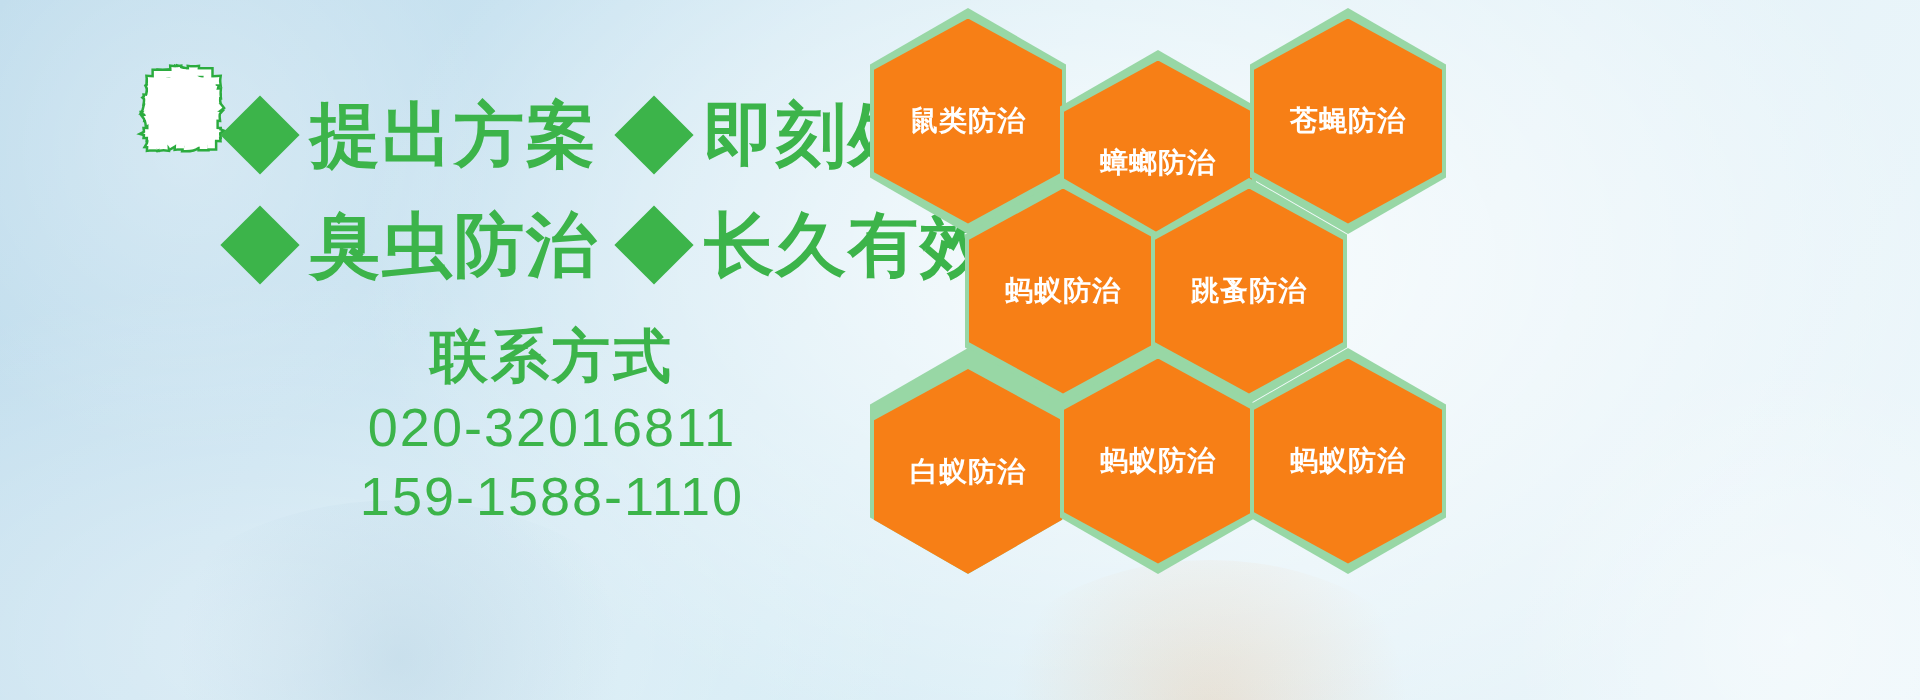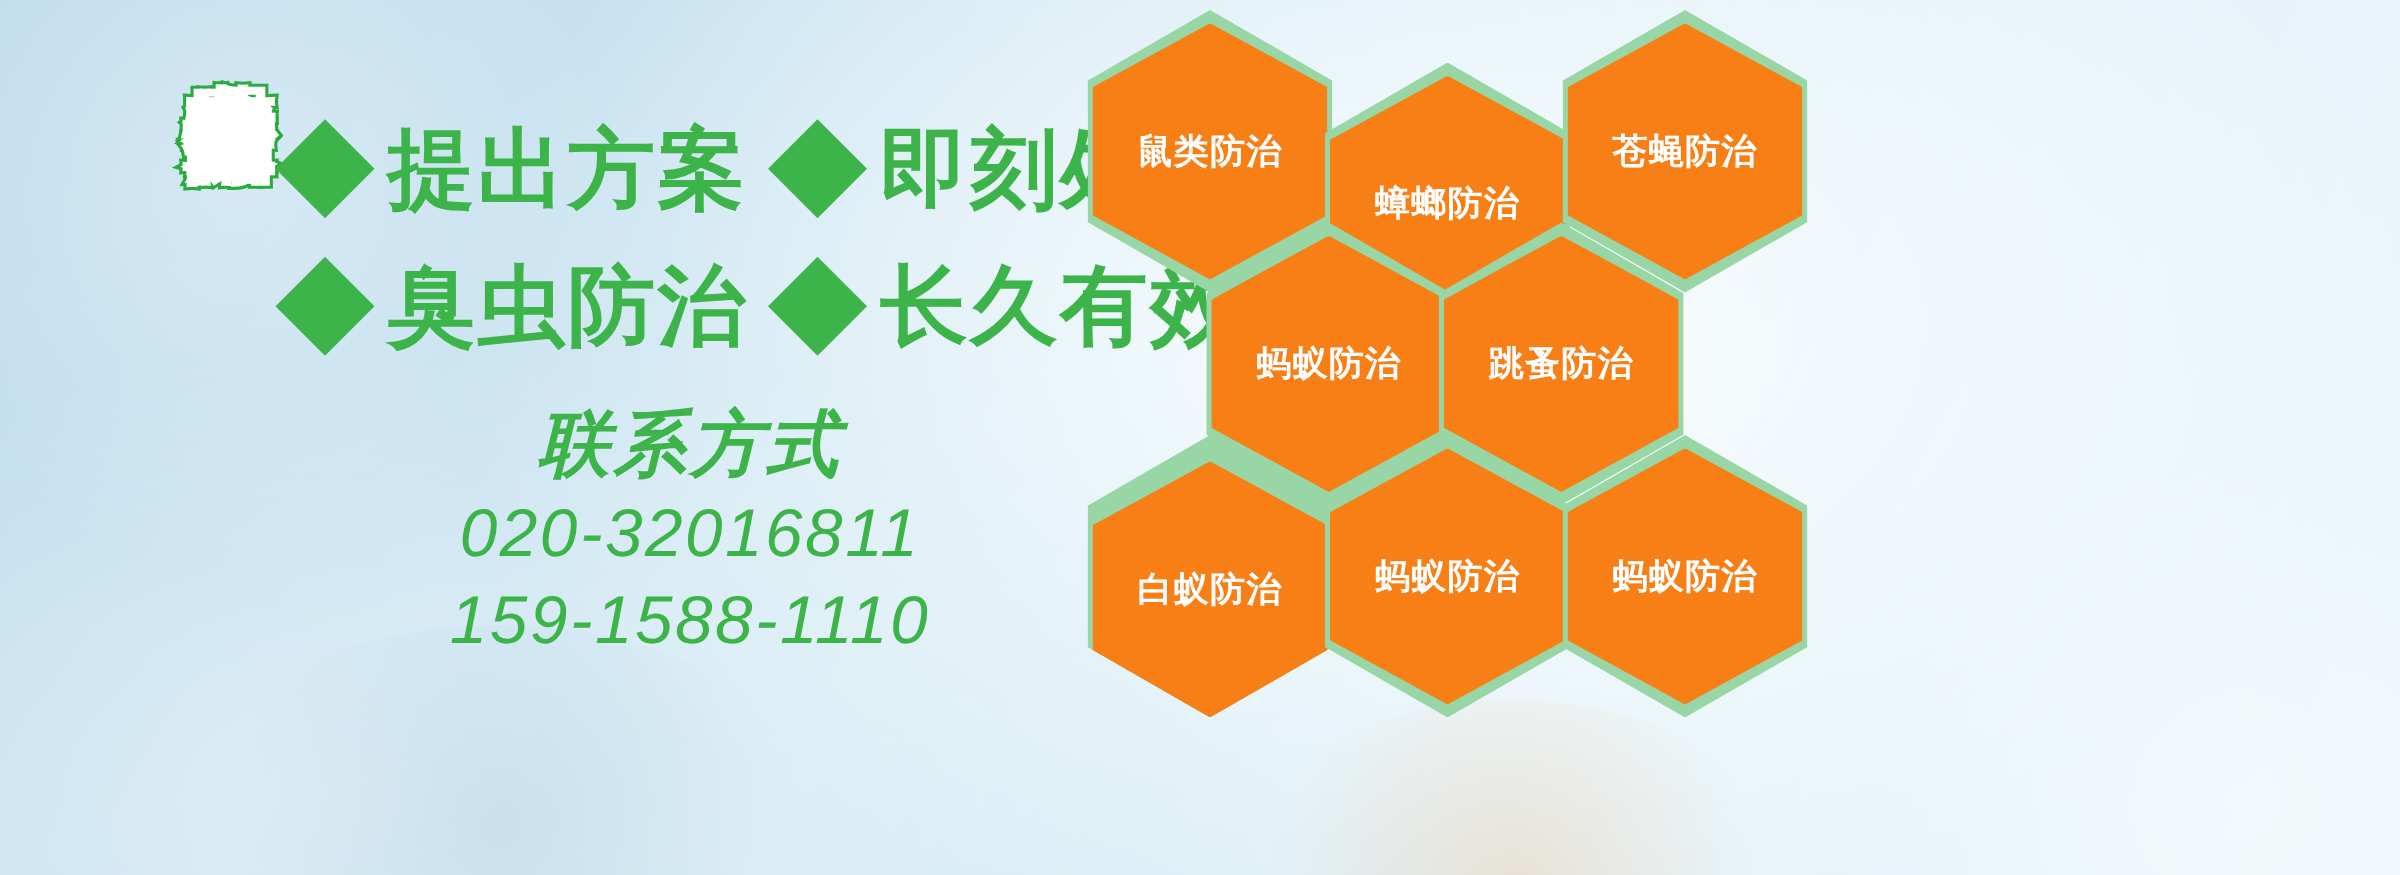--- a/index.html
+++ b/index.html
@@ -75,21 +75,20 @@
     color:#3cb44a;
   }
 
   
   #contact{
     position:absolute;
     left:232px; top:320px;
     width:640px;
     text-align:center;
     color:#3cb44a;
-    font-style:italic;
   }
   #contact-title{
     font-size:58px;
     font-weight:bold;
     letter-spacing:3px;
     line-height:1.25;
     color:#3cb44a;
   }
   .phone{
     font-size:54px;

